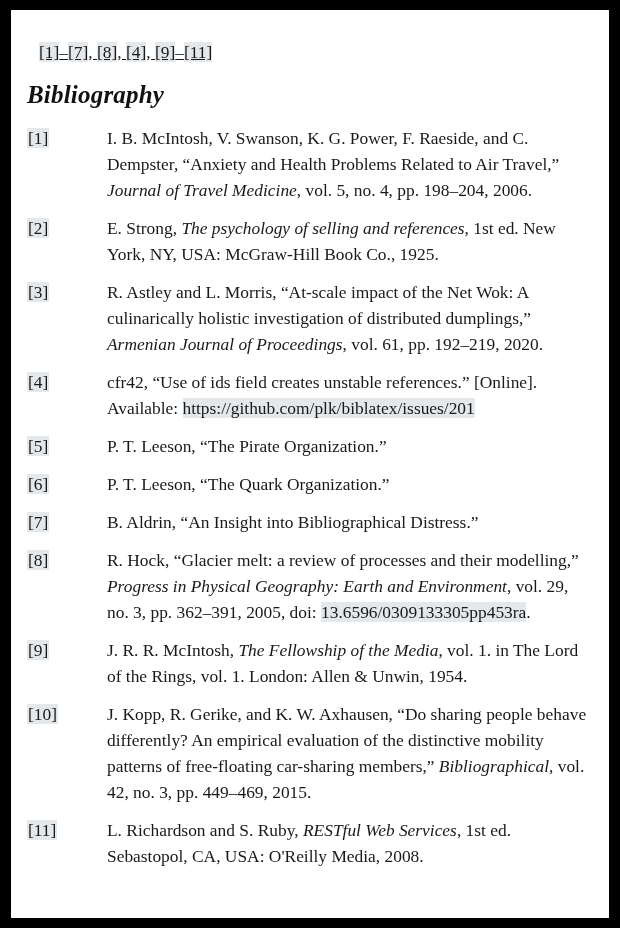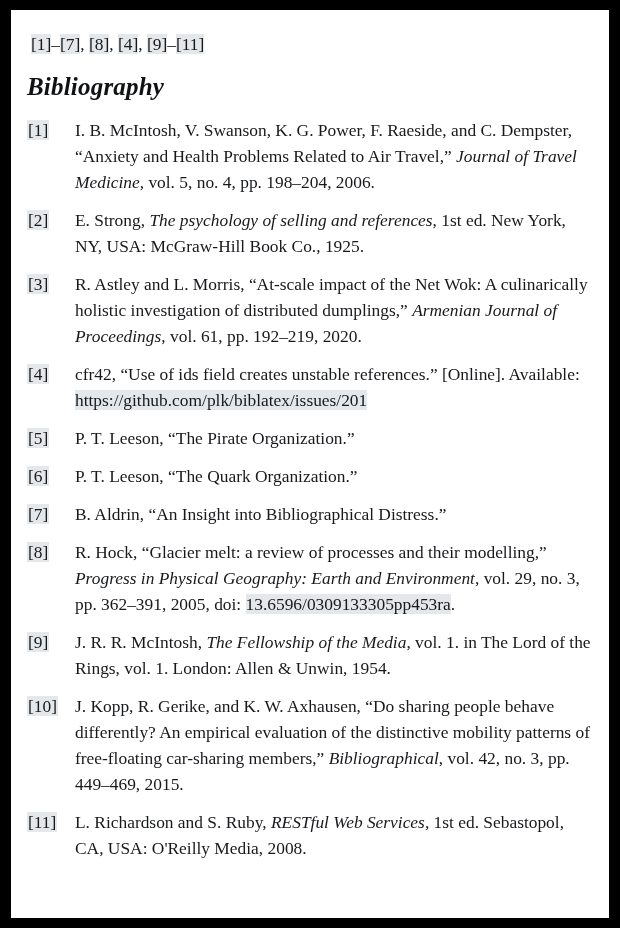--- a/index.html
+++ b/index.html
@@ -14,24 +14,25 @@
     position: absolute;
     left: 11px; top: 10px;
     width: 598px; height: 908px;
     background: #ffffff;
     box-sizing: border-box;
     padding: 17px 16px 0 16px;
     overflow: hidden;
     color: #17191c;
   }
   .citation-line {
-    margin: 4px;
+    margin: 12px;
     font-size: 17.4px;
     line-height: 26px;
     white-space: nowrap;
+    text-decoration: underline;
   }
   .hl { background: #e5e8eb; }
   .title {
     margin: 15px 0 15px 0;
     font-size: 25px;
     line-height: 30px;
     font-weight: 700;
     color: #101214;
     letter-spacing: 0.2px;
     font-style: italic;
@@ -39,21 +40,21 @@
   .bib-list { }
   .entry {
     display: flex;
     align-items: flex-start;
     margin-bottom: 12px;
     font-size: 17.4px;
     line-height: 26px;
   }
   .label-col { flex: 0 0 48px; }
   .label-col .hl { padding: 0 1px; }
-  .entry-text { flex: 1 1 auto; }
+  .entry-text { flex: 1 1 auto; margin-left: 32px; }
   .it { font-style: italic; }
   a.link {
     color: inherit;
     text-decoration: none;
     cursor: pointer;
   }
 </style>
 </head>
 <body>
 

